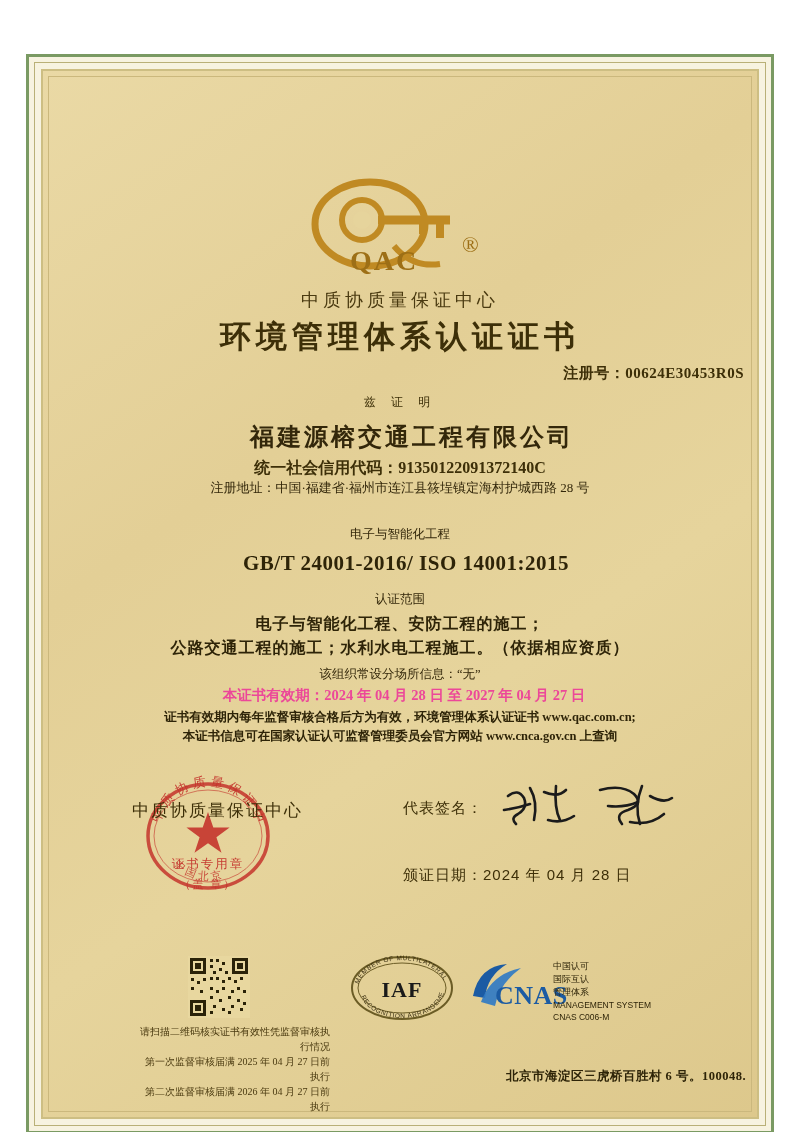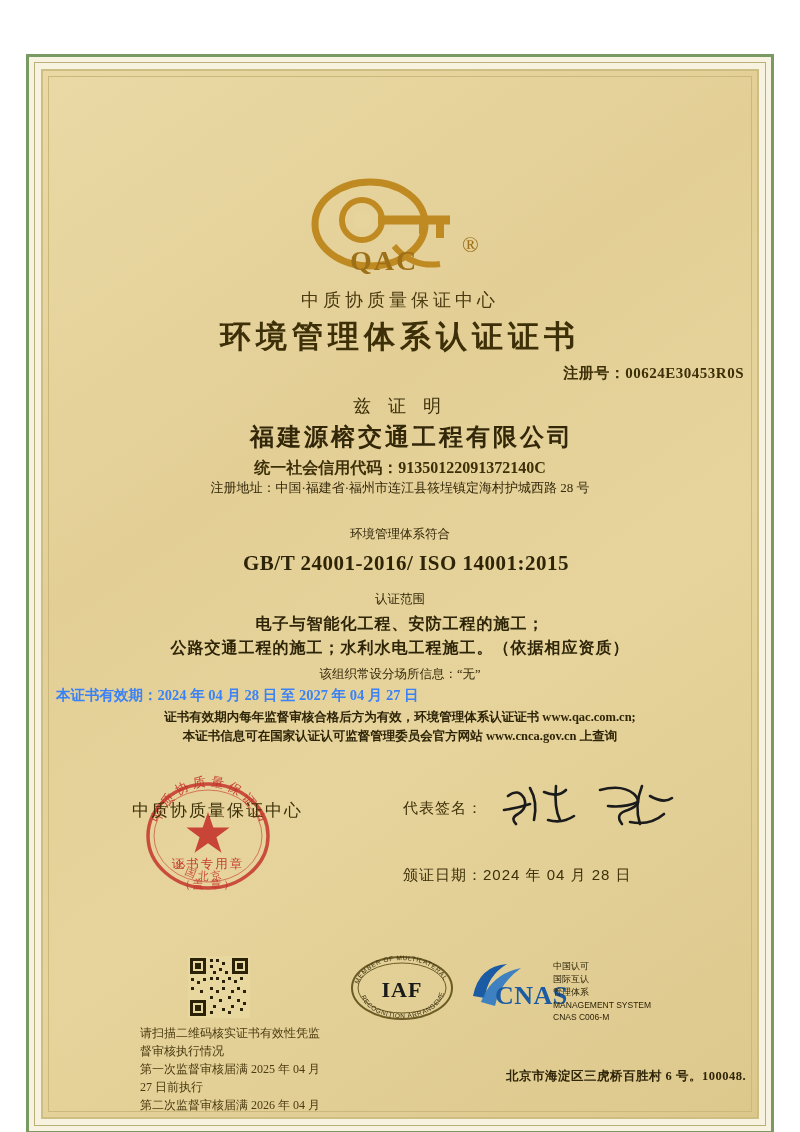--- a/index.html
+++ b/index.html
@@ -90,21 +90,21 @@
     font-weight: bold;
     color: #3d2f08;
     letter-spacing: 0.5px;
   }
   .hereby {
     position: absolute;
     left: 0; right: 0;
     top: 318px;
     text-align: center;
     font-family: "Liberation Sans", sans-serif;
-    font-size: 18px;
+    font-size: 12px;
     letter-spacing: 6px;
     color: #3d2f08;
   }
   .company {
     position: absolute;
     left: 0; right: 0;
     top: 345px;
     text-align: center;
     font-family: "Liberation Sans", sans-serif;
     font-weight: bold;
@@ -175,24 +175,24 @@
     left: 0; right: 0;
     top: 590px;
     text-align: center;
     font-size: 12.5px;
     color: #33270a;
   }
   .validity {
     position: absolute;
     left: 8px; right: 0;
     top: 610px;
-    text-align: left;
+    text-align: center;
     font-weight: bold;
     font-size: 14.5px;
-    color: #3b82f6;
+    color: #ec4899;
   }
   .note {
     position: absolute;
     left: 0; right: 0;
     text-align: center;
     font-weight: bold;
     font-size: 12.5px;
     color: #2e2408;
   }
   .note-1 { top: 633px; }
@@ -249,22 +249,22 @@
     width: 62px;
     height: 62px;
     background: #e8d79f;
   }
   .qr svg { display: block; }
   .qr-note {
     position: absolute;
     left: 92px;
     top: 948px;
     width: 190px;
-    text-align: left;
-    font-size: 12px;
+    text-align: right;
+    font-size: 10px;
     line-height: 1.5;
     color: #4a3a10;
   }
 
   
   .iaf {
     position: absolute;
     left: 300px;
     top: 878px;
     width: 108px;
@@ -332,21 +332,21 @@
 
     <div class="reg-no">
       <span>注册号：</span><span>00624E30453R0S</span>
     </div>
 
     <div class="hereby">兹 证 明</div>
     <div class="company">福建源榕交通工程有限公司</div>
     <div class="credit-code">统一社会信用代码：91350122091372140C</div>
     <div class="addr addr-reg">注册地址：中国·福建省·福州市连江县筱埕镇定海村护城西路 28 号</div>
 
-    <div class="conform">环境管理体系符合</div>
+    <div class="conform">电子与智能化工程</div>
     <div class="standard">GB/T 24001-2016/ ISO 14001:2015</div>
 
     <div class="scope-label">认证范围</div>
     <div class="scope-line scope-1">电子与智能化工程、安防工程的施工；</div>
     <div class="scope-line scope-2">公路交通工程的施工；水利水电工程施工。（依据相应资质）</div>
 
     <div class="branch">该组织常设分场所信息：“无”</div>
     <div class="validity">本证书有效期：2024 年 04 月 28 日 至 2027 年 04 月 27 日</div>
     <div class="note note-1">证书有效期内每年监督审核合格后方为有效，环境管理体系认证证书 www.qac.com.cn;</div>
     <div class="note note-2">本证书信息可在国家认证认可监督管理委员会官方网站 www.cnca.gov.cn 上查询</div>

